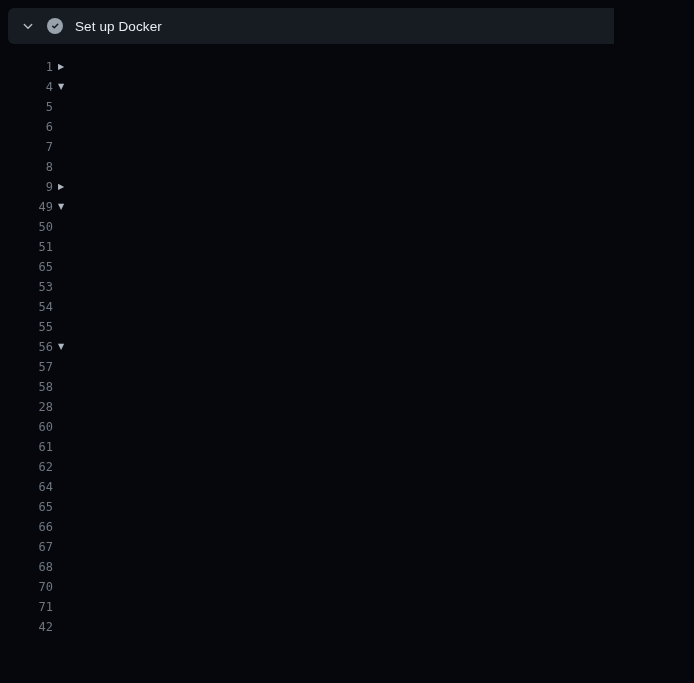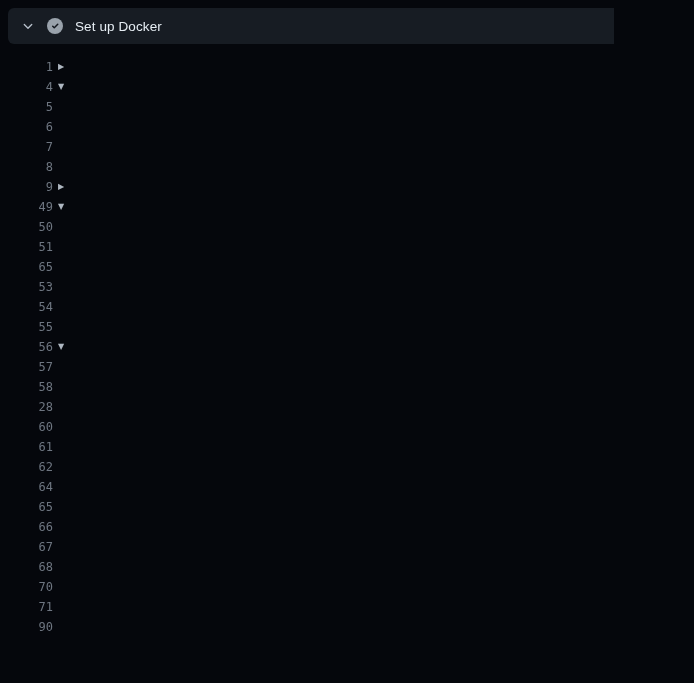--- a/index.html
+++ b/index.html
@@ -194,17 +194,17 @@
     <span class="ln">70</span>
     
     
   </div>
     <div class="line">
     <span class="ln">71</span>
     
     
   </div>
     <div class="line">
-    <span class="ln">90</span>
+    <span class="ln">42</span>
     
     
   </div>
   </div>
 
 </body></html>

